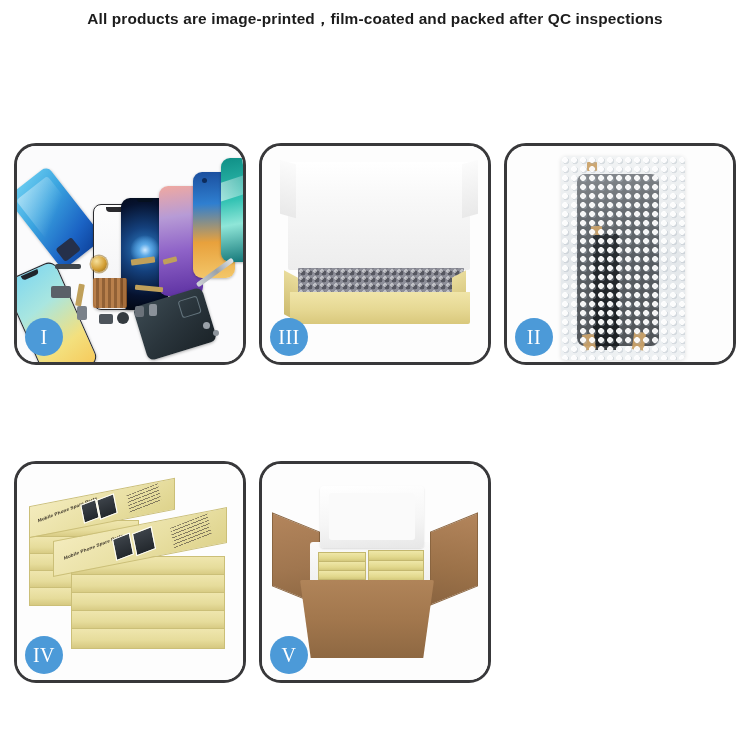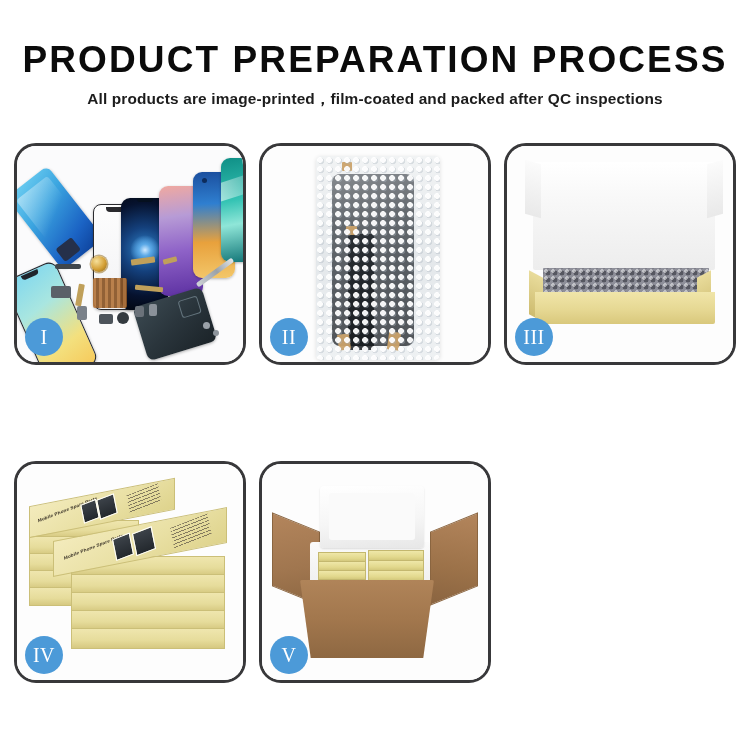--- a/index.html
+++ b/index.html
@@ -332,21 +332,20 @@
   .ctape {
     position:absolute; background: rgba(150,118,78,.85); border-radius:1px;
   }
 </style>
 </head>
 <body>
 
 <div id="page">
 
   <div class="header">
-    <h1 class="title">PRODUCT PREPARATION PROCESS</h1>
     <p class="subtitle">All products are image-printed，film-coated and packed after QC inspections</p>
   </div>
 
   <div class="grid">
 
     <div class="panel">
       <div class="stage">
         <div class="p1-bg"></div>
 
         <div class="phone ph-a"></div>
@@ -379,20 +378,32 @@
         <div class="part" style="left:118px; top:160px; width:9px; height:11px; background:#6b727a;"></div>
         <div class="part" style="left:132px; top:158px; width:8px; height:12px; background:#8a9199;"></div>
         <div class="part" style="left:186px; top:176px; width:7px; height:7px; background:#9aa1a8; border-radius:50%;"></div>
         <div class="part" style="left:196px; top:184px; width:6px; height:6px; background:#8d949b; border-radius:50%;"></div>
         <div class="flex" style="left:114px; top:112px; width:24px; height:6px; transform:rotate(-8deg);"></div>
         <div class="flex" style="left:118px; top:140px; width:28px; height:5px; transform:rotate(6deg);"></div>
         <div class="flex" style="left:60px; top:138px; width:6px; height:22px; transform:rotate(10deg);"></div>
         <div class="flex" style="left:146px; top:112px; width:14px; height:5px; transform:rotate(-14deg);"></div>
 
         <div class="badge">I</div>
+      </div>
+    </div>
+
+    <div class="panel">
+      <div class="stage">
+        <div class="p3-bg"></div>
+        <div class="lidwhite"></div>
+        <div class="foamgray"></div>
+        <div class="boxflapL"></div>
+        <div class="boxflapR"></div>
+        <div class="boxfront"></div>
+        <div class="badge">III</div>
       </div>
     </div>
 
     <div class="panel">
       <div class="stage">
         <div class="p2-bg"></div>
         <div class="wrap">
           <div class="inner"></div>
           <div class="dark-strip"></div>
           <div class="tape" style="left:26px; top:6px; width:10px; height:9px;"></div>
@@ -400,32 +411,20 @@
           <div class="tape" style="left:22px; top:178px; width:12px; height:16px; transform:rotate(-8deg);"></div>
           <div class="tape" style="left:72px; top:176px; width:12px; height:18px; transform:rotate(8deg);"></div>
           <div class="bubbles"></div>
         </div>
         <div class="badge">II</div>
       </div>
     </div>
 
     <div class="panel">
       <div class="stage">
-        <div class="p3-bg"></div>
-        <div class="lidwhite"></div>
-        <div class="foamgray"></div>
-        <div class="boxflapL"></div>
-        <div class="boxflapR"></div>
-        <div class="boxfront"></div>
-        <div class="badge">III</div>
-      </div>
-    </div>
-
-    <div class="panel">
-      <div class="stage">
         <div class="p4-bg"></div>
         <div class="stack">
 
           <div class="sbox" style="left:2px; top:42px; width:108px; height:16px;"></div>
           <div class="sbox" style="left:2px; top:58px; width:108px; height:17px;"></div>
           <div class="sbox" style="left:2px; top:75px; width:108px; height:17px;"></div>
           <div class="sbox" style="left:2px; top:92px; width:108px; height:17px;"></div>
           <div class="sbox" style="left:2px; top:109px; width:108px; height:17px;"></div>
 
           <div class="slid" style="left:2px; top:14px; width:144px; height:30px; transform: skewY(-11deg);">

